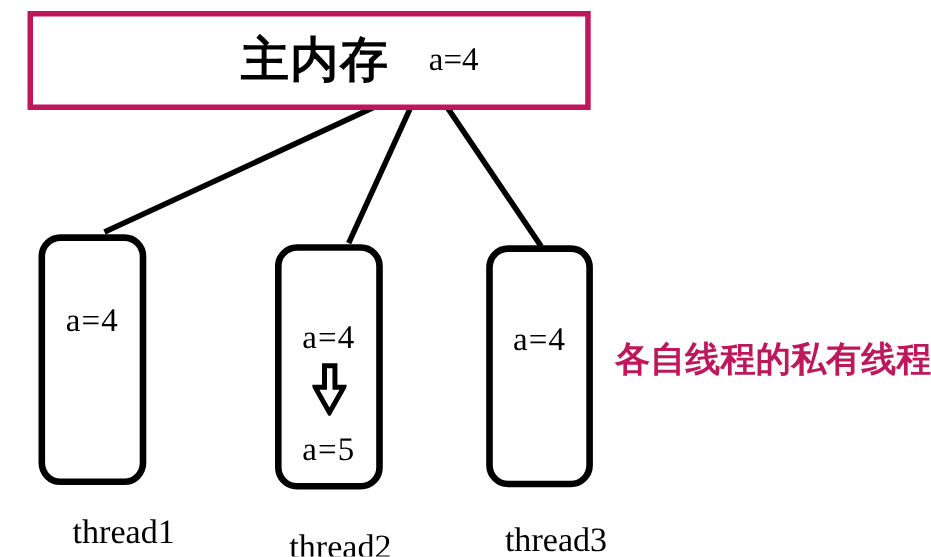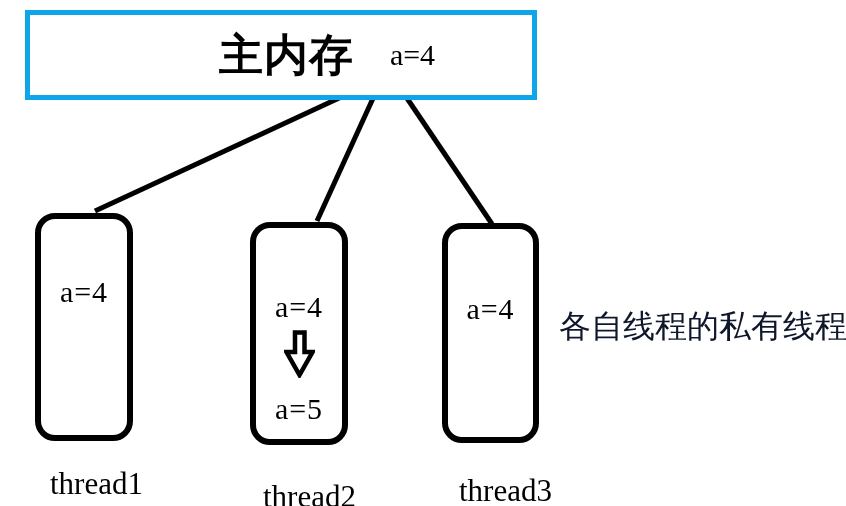--- a/index.html
+++ b/index.html
@@ -13,21 +13,21 @@
   .stage { position: absolute; inset: 0; width: 846px; height: 506px; }
 
   
   .lines-svg { position: absolute; left: 0; top: 0; width: 846px; height: 506px; pointer-events: none; }
 
   
   .main-box {
     position: absolute;
     left: 25px; top: 10px;
     width: 512px; height: 90px;
-    border: 5px solid #0ea5e9;
+    border: 5px solid #be185d;
     box-sizing: border-box;
     background: #fff;
     display: flex;
     align-items: center;
     justify-content: center;
   }
   .main-title {
     font-family: "Liberation Sans", sans-serif;
     font-weight: bold;
     font-size: 44px;
@@ -68,36 +68,36 @@
   .box-2 .cell-value.before { margin-top: 64px; }
   .box-2 .arrow-wrap { margin-top: 8px; height: 48px; }
   .box-2 .cell-value.after { margin-top: 16px; }
   .box-3 .cell-value { margin-top: 65px; }
 
   
   .side-note {
     position: absolute;
     left: 559px; top: 309px;
     font-family: "Liberation Sans", sans-serif;
-    font-weight: normal;
+    font-weight: bold;
     font-size: 32px;
-    color: #0f172a;
+    color: #be185d;
     white-space: nowrap;
     line-height: 1.1;
   }
 
   
   .thread-label {
     position: absolute;
     font-size: 31px;
     color: #000;
     line-height: 1;
     white-space: nowrap;
   }
-  .label-1 { left: 50px;  top: 468px; }
+  .label-1 { left: 66px;  top: 468px; }
   .label-2 { left: 263px; top: 481px; }
   .label-3 { left: 459px; top: 475px; }
 </style>
 </head>
 <body>
 
 <div class="stage">
 
   <svg class="lines-svg" viewBox="0 0 846 506" xmlns="http://www.w3.org/2000/svg" aria-hidden="true">
     <line x1="365" y1="86" x2="95" y2="211" stroke="#000" stroke-width="5"></line>

